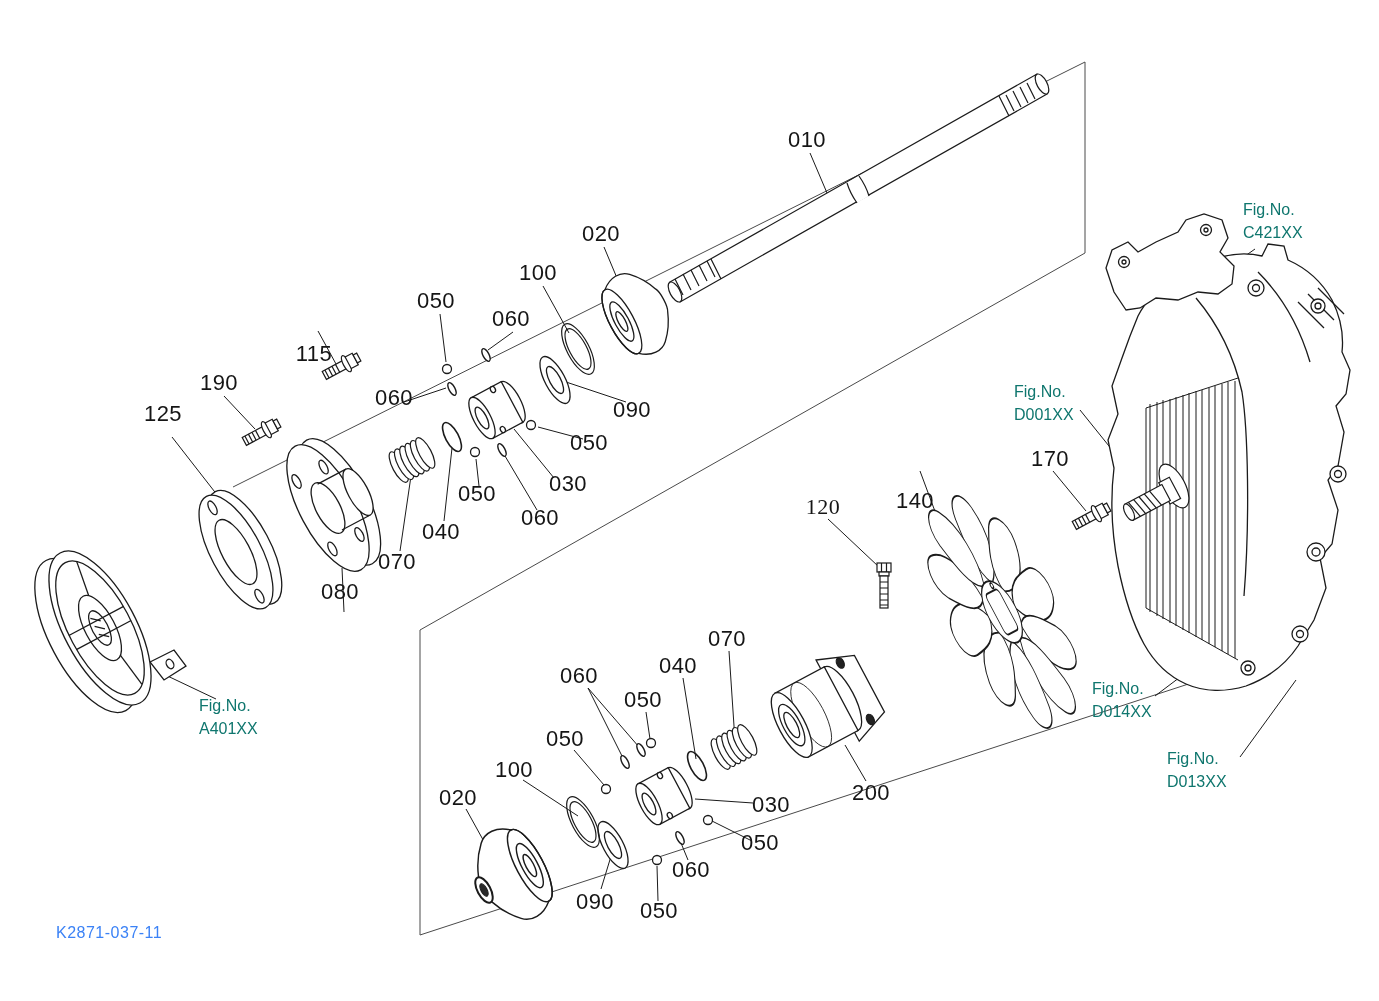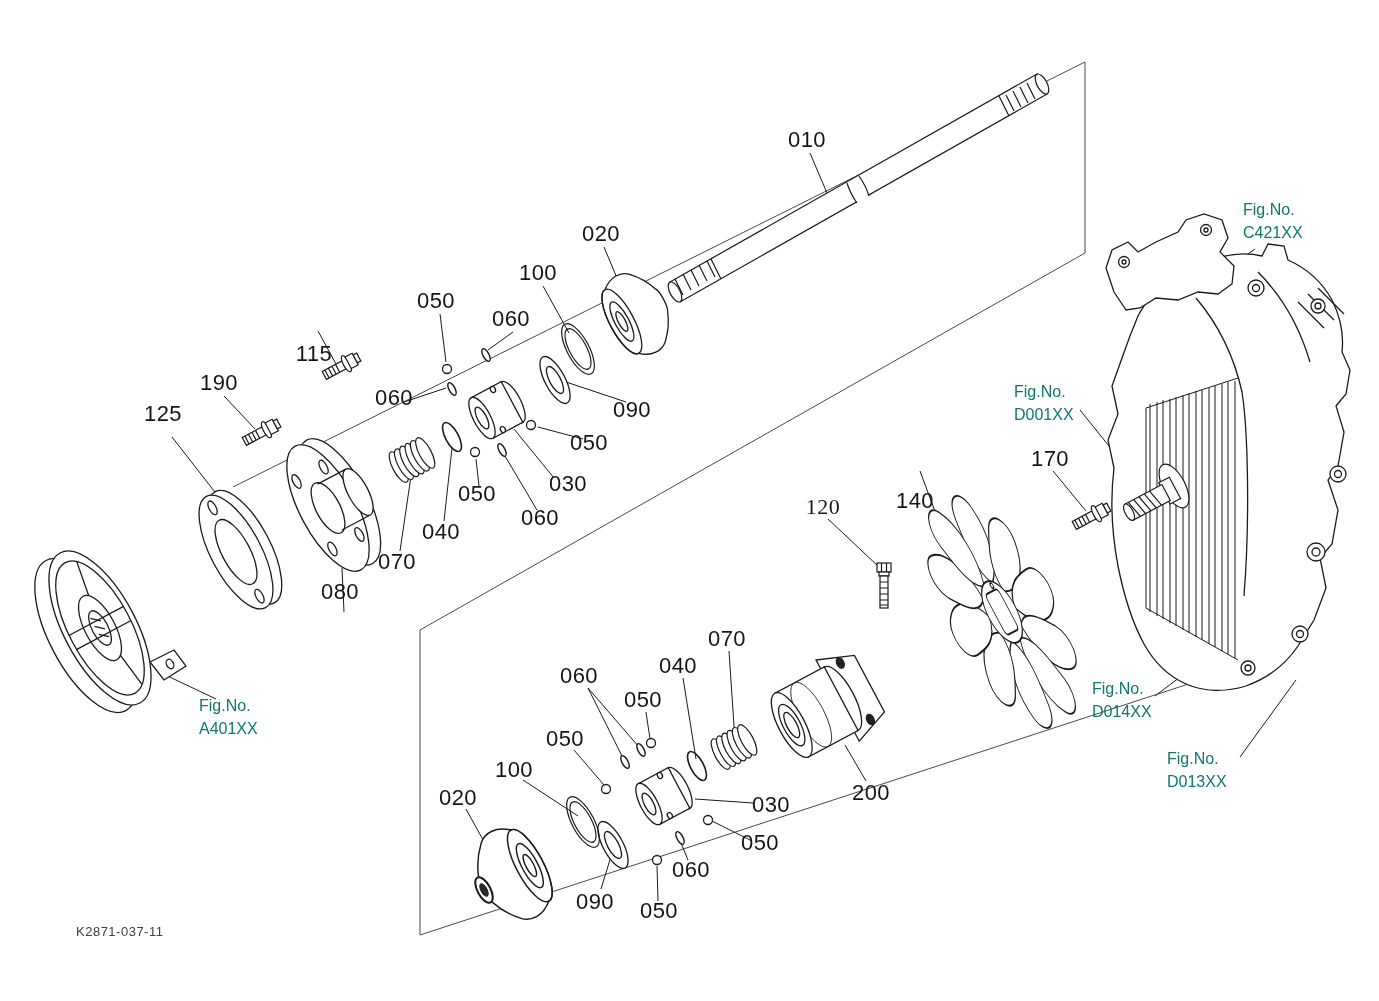--- a/index.html
+++ b/index.html
@@ -10,21 +10,21 @@
   .canvas svg{position:absolute;left:0;top:0;}
   .labels-layer,.figrefs-layer{position:absolute;left:0;top:0;width:100%;height:100%;pointer-events:none;}
   .part-label{
     position:absolute;transform:translate(-50%,-50%);
     font-size:22px;letter-spacing:0.5px;color:#151515;white-space:nowrap;text-align:center;
   }
   .fig-ref{
     position:absolute;font-size:16px;line-height:1.45;color:#0f766e;white-space:nowrap;
   }
   .drawing-number{
-    position:absolute;left:76px;top:924px;font-size:13px;color:#404040;letter-spacing:0.5px;
+    position:absolute;left:56px;top:924px;font-size:16px;color:#3b82f6;letter-spacing:0.5px;
   }
 </style>
 </head>
 <body>
 
 <div class="canvas">
 
 <svg width="1379" height="1001" viewBox="0 0 1379 1001" xmlns="http://www.w3.org/2000/svg">
 
   <defs>

